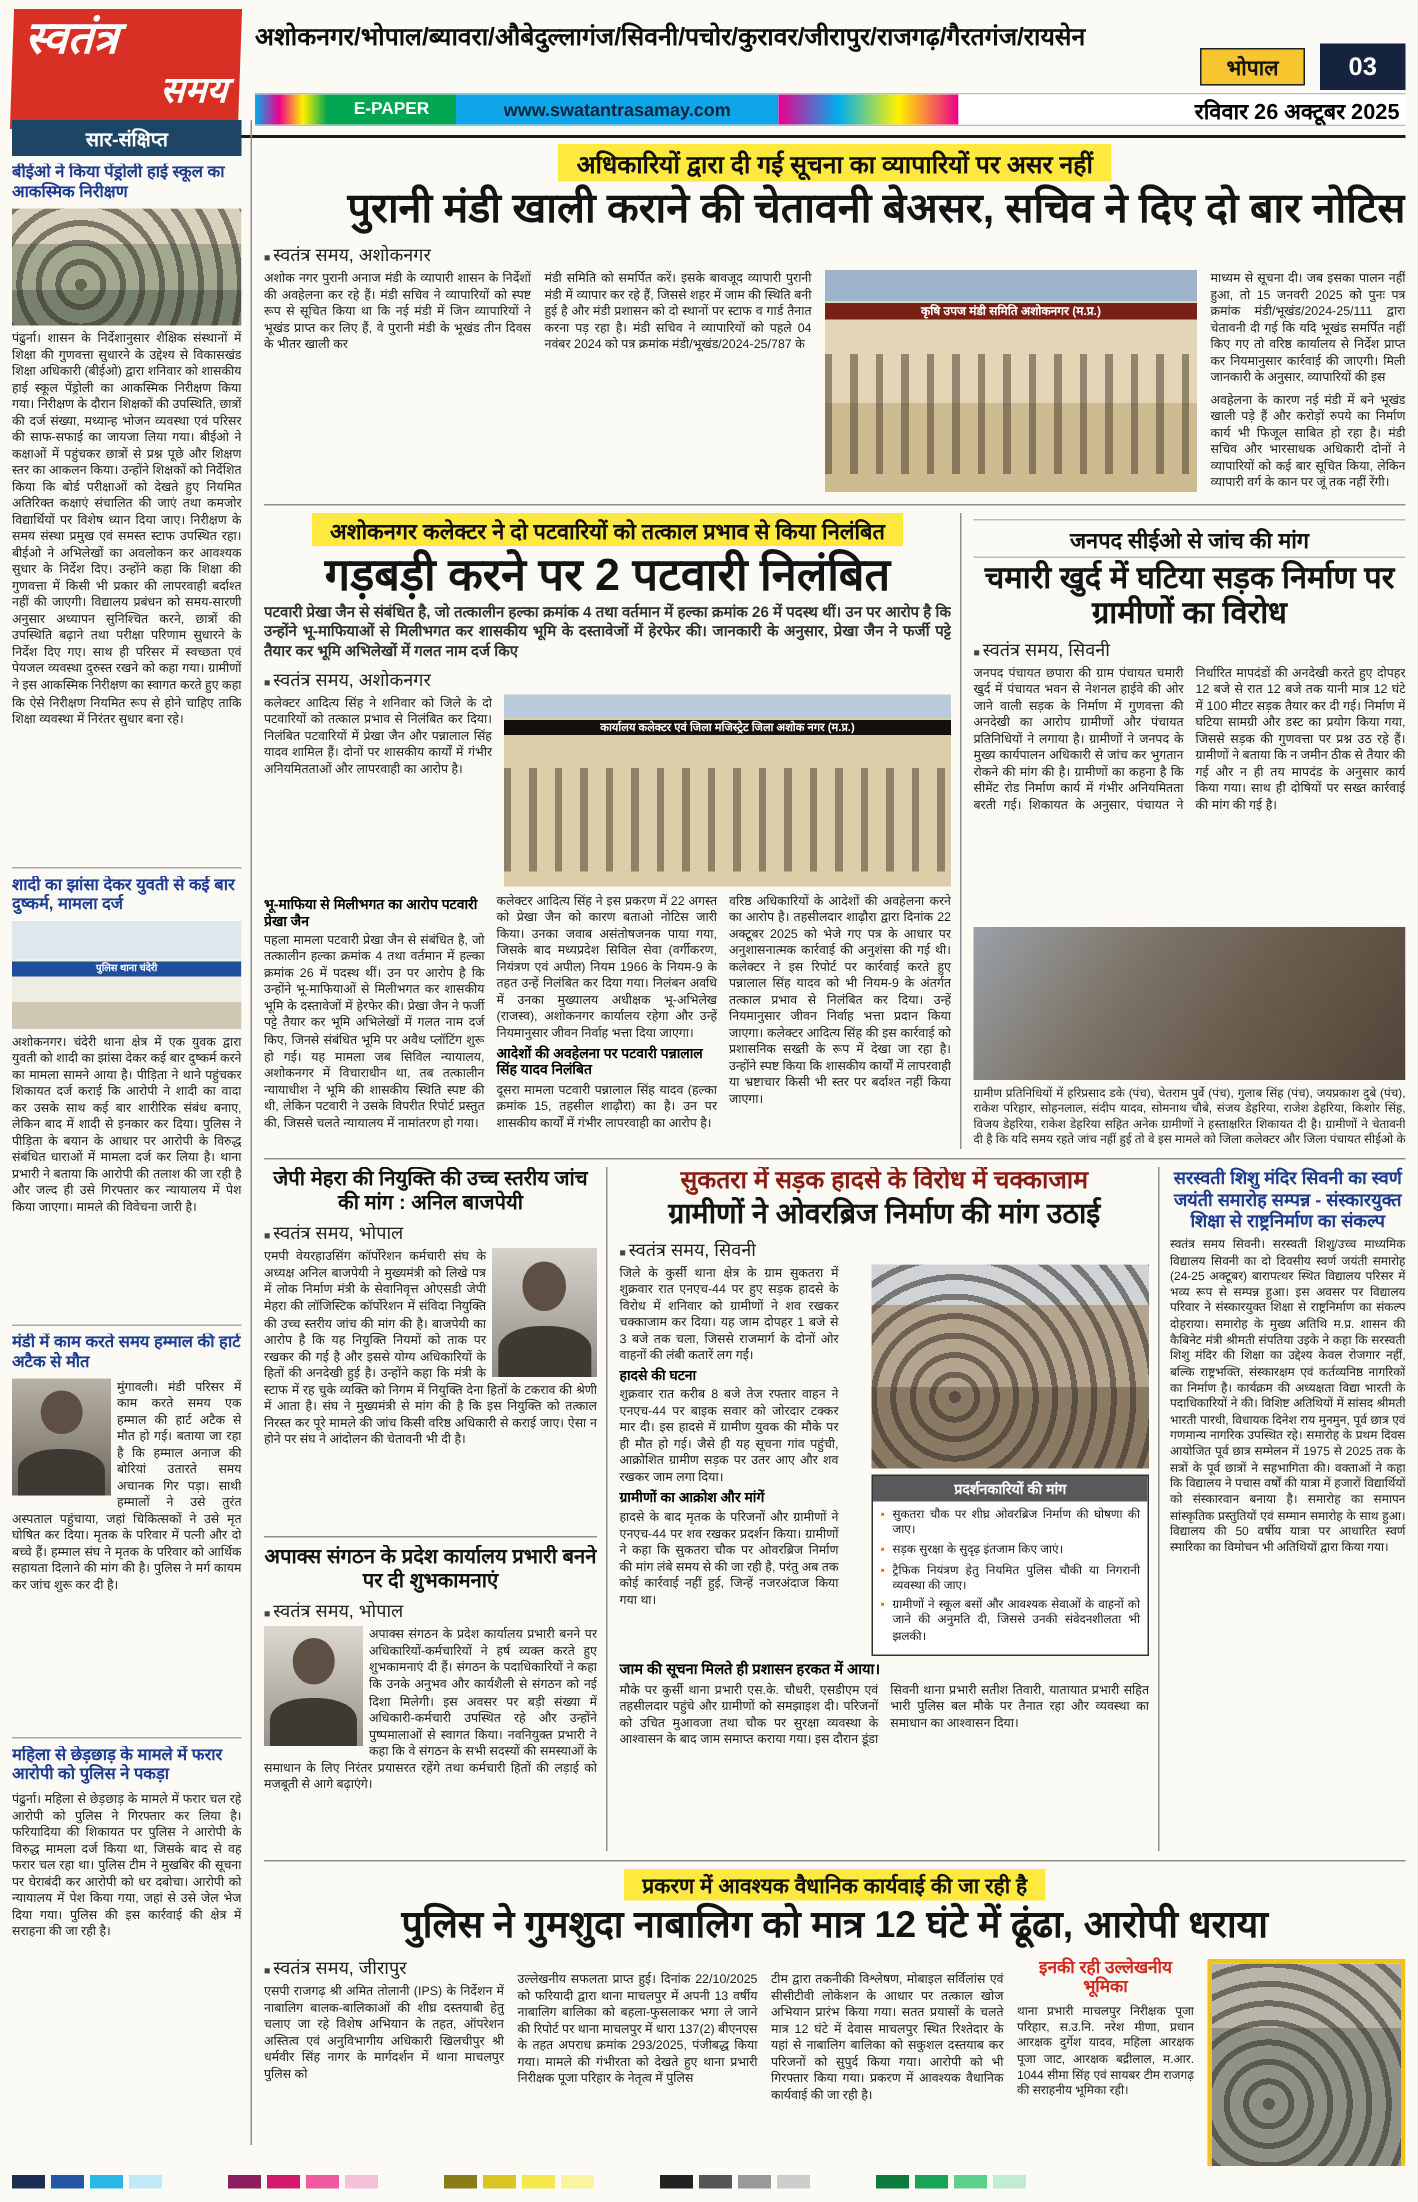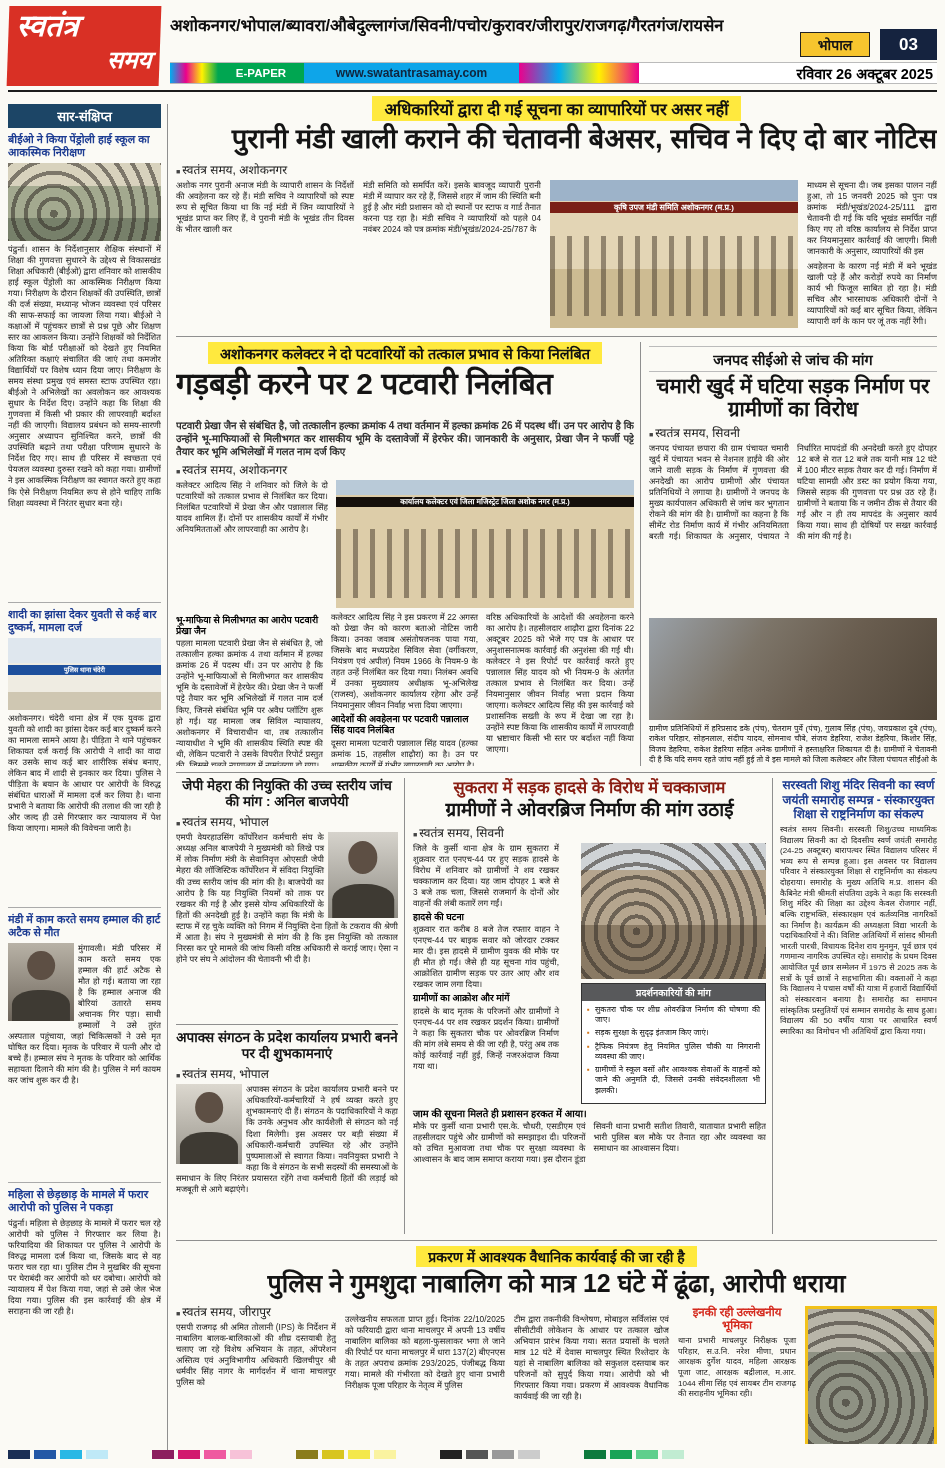--- a/index.html
+++ b/index.html
@@ -46,21 +46,21 @@
   <div class="abs" style="left:170px;top:62px;width:767px;height:22px;display:flex;align-items:stretch;border-top:1px solid #bbb;border-bottom:1px solid #bbb">
     <div style="width:48px;background:linear-gradient(90deg,#00aeef,#ec008c,#fff200,#00a651)"></div>
     <div style="width:86px;background:#00a651;color:#fff;font-size:11.5px;font-weight:bold;display:flex;align-items:center;justify-content:center">E-PAPER</div>
     <div style="width:215px;background:#0ea5e9;color:#10243c;font-size:12px;font-weight:bold;display:flex;align-items:center;justify-content:center">www.swatantrasamay.com</div>
     <div style="width:120px;background:linear-gradient(90deg,#ec008c,#00aeef,#fff200,#ec008c)"></div>
     <div style="flex:1;background:#fff;color:#000;font-size:14.5px;font-weight:bold;display:flex;align-items:center;justify-content:flex-end;padding-right:4px">रविवार 26 अक्टूबर 2025</div>
   </div>
 
   <div class="abs rule-dark" style="left:8px;top:90px;width:929px;height:2px"></div>
 
-  <div class="abs" style="left:8px;top:104px;width:160px;height:1350px;border-right:1px solid #8f8f8f;padding-right:6px;overflow:hidden">
+  <div class="abs" style="left:8px;top:80px;width:160px;height:1350px;border-right:1px solid #8f8f8f;padding-right:6px;overflow:hidden">
     <div style="background:#1c4566;color:#fff;font-size:13px;font-weight:bold;text-align:center;padding:3px 0;margin-bottom:5px">सार-संक्षिप्त</div>
 
     <div style="height:470px;overflow:hidden;border-bottom:1px solid #aaa;margin-bottom:5px">
       <div class="bluehead" style="font-size:11px;margin-bottom:3px">बीईओ ने किया पेंड्रोली हाई स्कूल का आकस्मिक निरीक्षण</div>
       <div class="ph" style="height:78px;margin-bottom:3px;background:linear-gradient(180deg,#d8d2bd 0 30%,#a3a98f 30% 70%,#77806a 70%)">
         <div class="crowd-tex"></div>
       </div>
       <div class="small">पंढुर्ना। शासन के निर्देशानुसार शैक्षिक संस्थानों में शिक्षा की गुणवत्ता सुधारने के उद्देश्य से विकासखंड शिक्षा अधिकारी (बीईओ) द्वारा शनिवार को शासकीय हाई स्कूल पेंड्रोली का आकस्मिक निरीक्षण किया गया। निरीक्षण के दौरान शिक्षकों की उपस्थिति, छात्रों की दर्ज संख्या, मध्यान्ह भोजन व्यवस्था एवं परिसर की साफ-सफाई का जायजा लिया गया। बीईओ ने कक्षाओं में पहुंचकर छात्रों से प्रश्न पूछे और शिक्षण स्तर का आकलन किया। उन्होंने शिक्षकों को निर्देशित किया कि बोर्ड परीक्षाओं को देखते हुए नियमित अतिरिक्त कक्षाएं संचालित की जाएं तथा कमजोर विद्यार्थियों पर विशेष ध्यान दिया जाए। निरीक्षण के समय संस्था प्रमुख एवं समस्त स्टाफ उपस्थित रहा। बीईओ ने अभिलेखों का अवलोकन कर आवश्यक सुधार के निर्देश दिए। उन्होंने कहा कि शिक्षा की गुणवत्ता में किसी भी प्रकार की लापरवाही बर्दाश्त नहीं की जाएगी। विद्यालय प्रबंधन को समय-सारणी अनुसार अध्यापन सुनिश्चित करने, छात्रों की उपस्थिति बढ़ाने तथा परीक्षा परिणाम सुधारने के निर्देश दिए गए। साथ ही परिसर में स्वच्छता एवं पेयजल व्यवस्था दुरुस्त रखने को कहा गया। ग्रामीणों ने इस आकस्मिक निरीक्षण का स्वागत करते हुए कहा कि ऐसे निरीक्षण नियमित रूप से होने चाहिए ताकि शिक्षा व्यवस्था में निरंतर सुधार बना रहे।</div>
     </div>
 
@@ -106,21 +106,21 @@
       </div>
     </div>
   </div>
 
   <div class="abs rule-h" style="left:176px;top:336px;width:761px"></div>
 
   <div class="abs" style="left:176px;top:342px;width:458px;height:424px;overflow:hidden">
     <div style="text-align:center">
       <span class="kicker" style="font-size:14.5px">अशोकनगर कलेक्टर ने दो पटवारियों को तत्काल प्रभाव से किया निलंबित</span>
     </div>
-    <div style="font-size:30px;font-weight:bold;line-height:1.1;margin:3px 0 19px">गड़बड़ी करने पर 2 पटवारी निलंबित</div>
+    <div style="font-size:30px;font-weight:bold;text-align:center;line-height:1.1;margin:3px 0 2px">गड़बड़ी करने पर 2 पटवारी निलंबित</div>
     <div style="font-size:10px;font-weight:bold;color:#333;text-align:justify;line-height:1.3;margin-bottom:2px">पटवारी प्रेखा जैन से संबंधित है, जो तत्कालीन हल्का क्रमांक 4 तथा वर्तमान में हल्का क्रमांक 26 में पदस्थ थीं। उन पर आरोप है कि उन्होंने भू-माफियाओं से मिलीभगत कर शासकीय भूमि के दस्तावेजों में हेरफेर की। जानकारी के अनुसार, प्रेखा जैन ने फर्जी पट्टे तैयार कर भूमि अभिलेखों में गलत नाम दर्ज किए</div>
     <div class="byline">स्वतंत्र समय, अशोकनगर</div>
     <div style="display:flex;gap:8px;margin-bottom:4px">
       <div class="small" style="width:152px">कलेक्टर आदित्य सिंह ने शनिवार को जिले के दो पटवारियों को तत्काल प्रभाव से निलंबित कर दिया। निलंबित पटवारियों में प्रेखा जैन और पन्नालाल सिंह यादव शामिल हैं। दोनों पर शासकीय कार्यों में गंभीर अनियमितताओं और लापरवाही का आरोप है।</div>
       <div class="ph" style="flex:1;height:128px;background:linear-gradient(180deg,#b9cad8 0 12%,#ddcda9 12% 100%)">
         <div class="band" style="top:13%;background:#15100c;font-size:7.5px">कार्यालय कलेक्टर एवं जिला मजिस्ट्रेट जिला अशोक नगर (म.प्र.)</div>
         <div class="win-tex"></div>
       </div>
     </div>
     <div style="display:flex;gap:8px">

